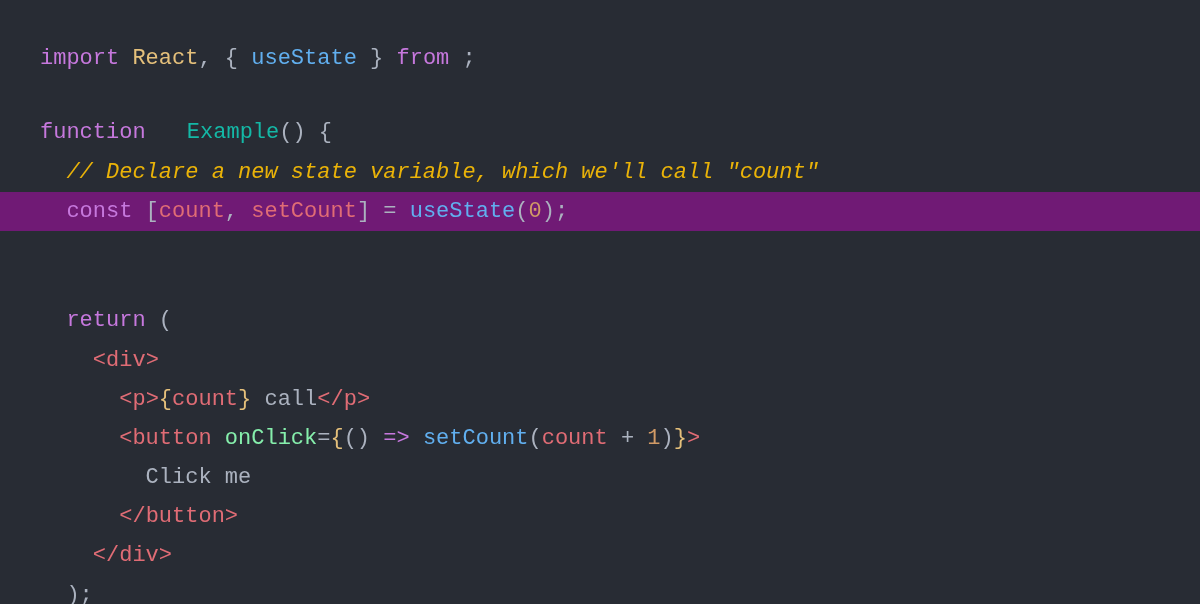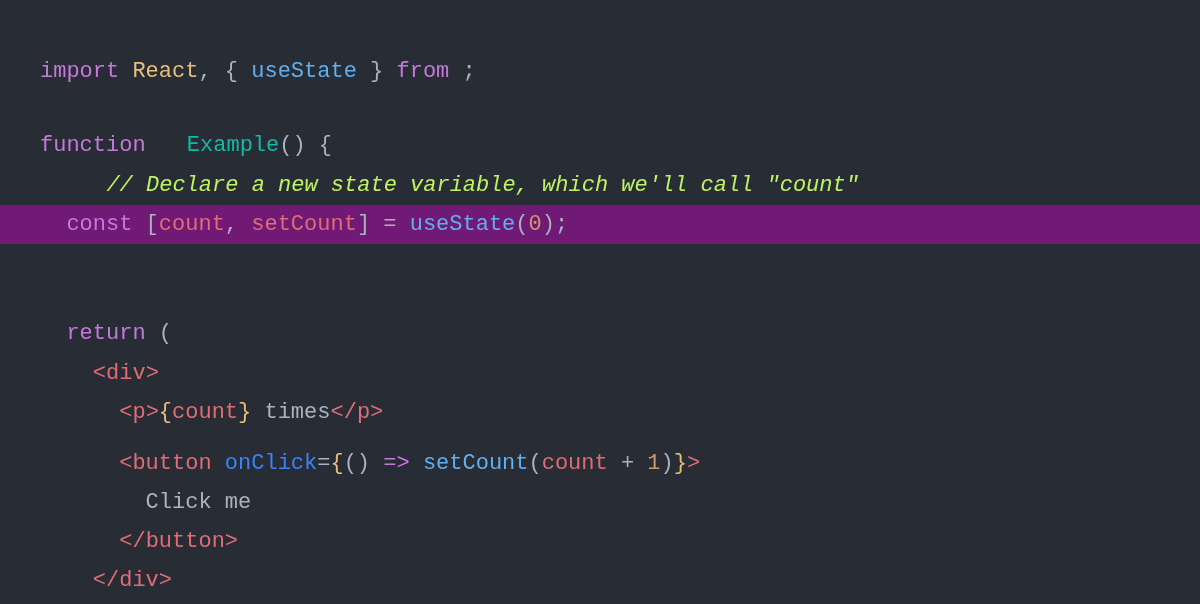--- a/index.html
+++ b/index.html
@@ -14,21 +14,21 @@
       background-color: #282c34;
       font-family: 'Courier New', Courier, monospace;
       font-size: 22px;
       line-height: 1.6;
       overflow: hidden;
     }
 
     .code-container {
       width: 100%;
       height: 100%;
-      padding: 20px 40px;
+      padding: 7px 40px;
       background-color: #282c34;
     }
 
     .code-line {
       display: flex;
       align-items: baseline;
       white-space: pre;
       padding: 2px 0;
     }
 
@@ -40,46 +40,46 @@
     }
 
     .blank-line {
       height: 1.6em;
     }
 
     
     .kw { color: #c678dd; }        
     .fn { color: #14b8a6; margin-left: 28px; }        
     .str { color: #98c379; }        
-    .comment { color: #bef264; font-style: italic; margin-left: 40px; }
+    .comment { color: #eab308; font-style: italic; }
     .react { color: #e5c07b; margin-top: 32px; }     
     .hook { color: #61afef; }      
     .var { color: #e06c75; }       
     .num { color: #d19a66; }       
     .tag { color: #e06c75; }       
-    .attr { color: #3b82f6; margin-top: 12px; }   
+    .attr { color: #86efac; }   
     .plain { color: #abb2bf; }     
     .arrow { color: #c678dd; }     
     .curly { color: #e5c07b; }     
   </style>
 </head>
 <body>
 
 <div class="code-container">
   <div id="code-lines">
       <div class="code-line"><span class="kw">import </span><span class="react">React</span><span class="plain">, { </span><span class="hook">useState</span><span class="plain"> } </span><span class="kw">from</span><span class="plain"> </span><span class="plain">;</span></div>
       <div class="blank-line"></div>
       <div class="code-line"><span class="kw">function </span><span class="fn">Example</span><span class="plain">() {</span></div>
       <div class="code-line"><span class="plain">  </span><span class="comment">// Declare a new state variable, which we'll call "count"</span></div>
       <div class="code-line highlighted-line"><span class="plain">  </span><span class="kw">const</span><span class="plain"> [</span><span class="var">count</span><span class="plain">, </span><span class="var">setCount</span><span class="plain">] = </span><span class="hook">useState</span><span class="plain">(</span><span class="num">0</span><span class="plain">);</span></div>
       <div class="blank-line"></div>
       <div class="blank-line"></div>
       <div class="code-line"><span class="plain">  </span><span class="kw">return</span><span class="plain"> (</span></div>
       <div class="code-line"><span class="plain">    </span><span class="tag">&lt;</span><span class="tag">div</span><span class="tag">&gt;</span></div>
-      <div class="code-line"><span class="plain">      </span><span class="tag">&lt;</span><span class="tag">p</span><span class="tag">&gt;</span><span class="curly">{</span><span class="var">count</span><span class="curly">}</span><span class="plain"> times</span><span class="tag">&lt;/</span><span class="tag">p</span><span class="tag">&gt;</span></div>
+      <div class="code-line"><span class="plain">      </span><span class="tag">&lt;</span><span class="tag">p</span><span class="tag">&gt;</span><span class="curly">{</span><span class="var">count</span><span class="curly">}</span><span class="plain"> call</span><span class="tag">&lt;/</span><span class="tag">p</span><span class="tag">&gt;</span></div>
       <div class="code-line"><span class="plain">      </span><span class="tag">&lt;</span><span class="tag">button</span><span class="plain"> </span><span class="attr">onClick</span><span class="plain">=</span><span class="curly">{</span><span class="plain">() </span><span class="arrow">=&gt;</span><span class="plain"> </span><span class="hook">setCount</span><span class="plain">(</span><span class="var">count</span><span class="plain"> + </span><span class="num">1</span><span class="plain">)</span><span class="curly">}</span><span class="tag">&gt;</span></div>
       <div class="code-line"><span class="plain">        Click me</span></div>
       <div class="code-line"><span class="plain">      </span><span class="tag">&lt;/</span><span class="tag">button</span><span class="tag">&gt;</span></div>
       <div class="code-line"><span class="plain">    </span><span class="tag">&lt;/</span><span class="tag">div</span><span class="tag">&gt;</span></div>
       <div class="code-line"><span class="plain">  );</span></div>
       <div class="code-line"><span class="plain">}</span></div>
     </div>
 </div>
 
 </body></html>

